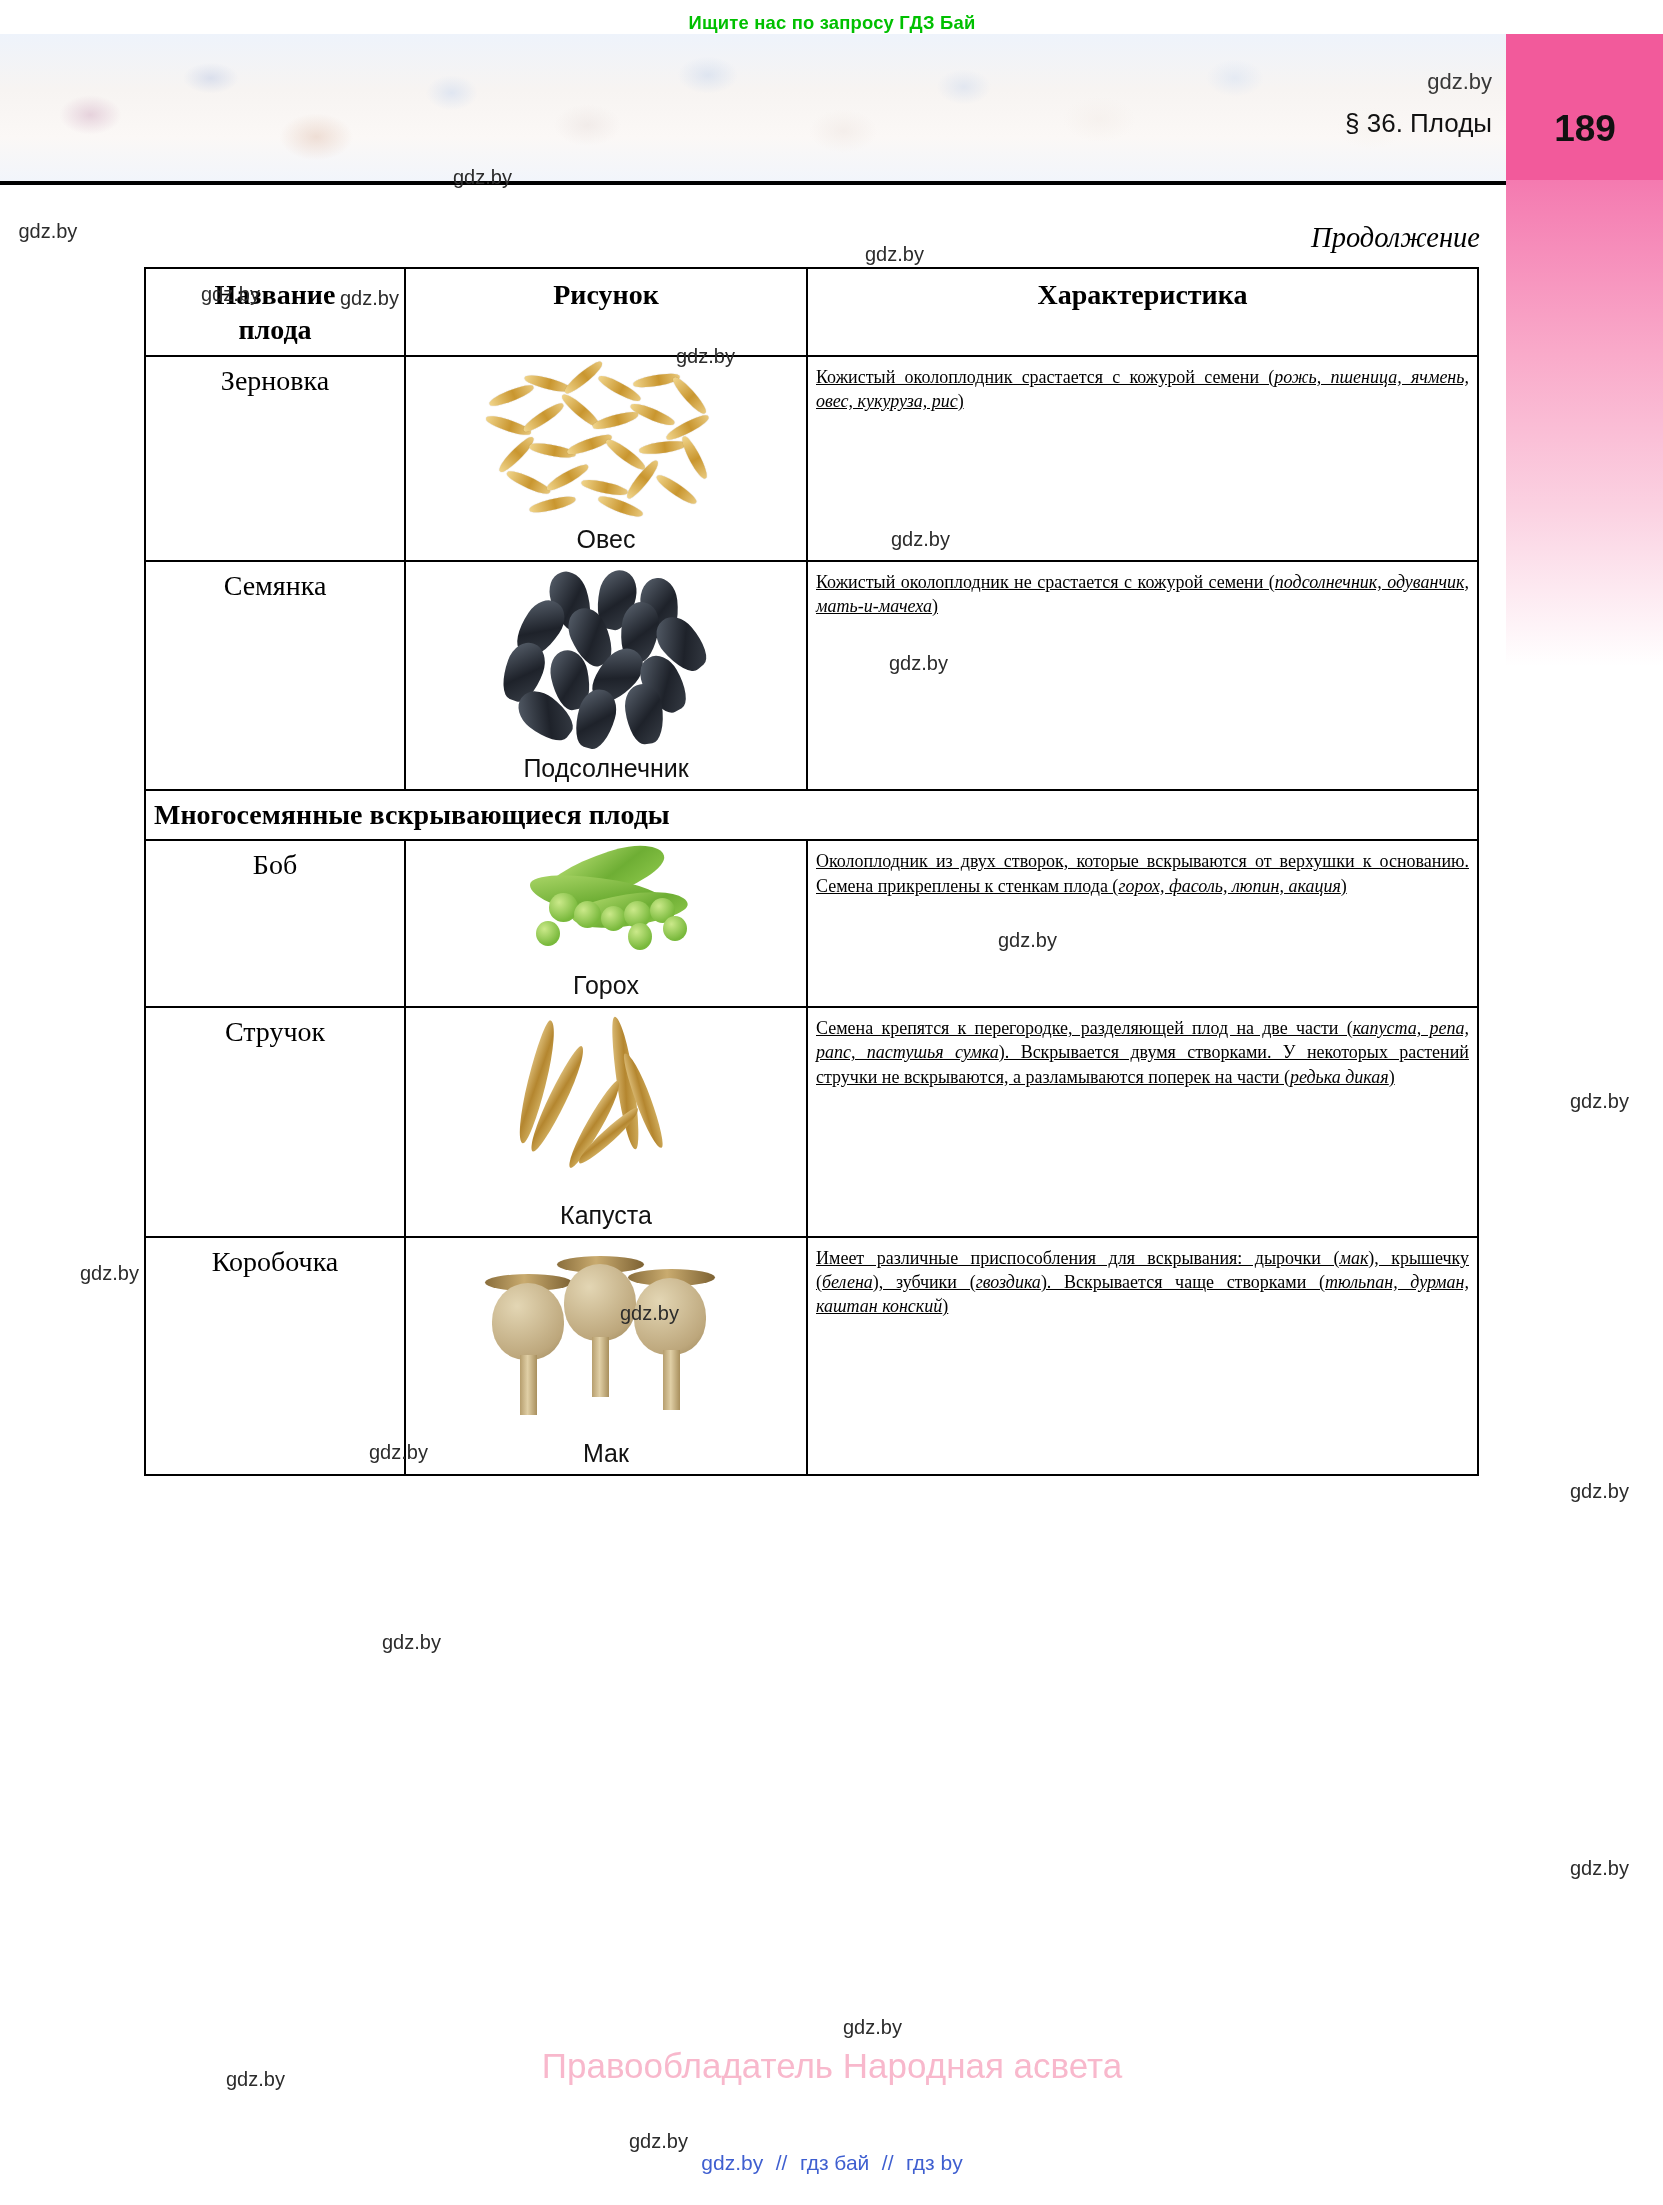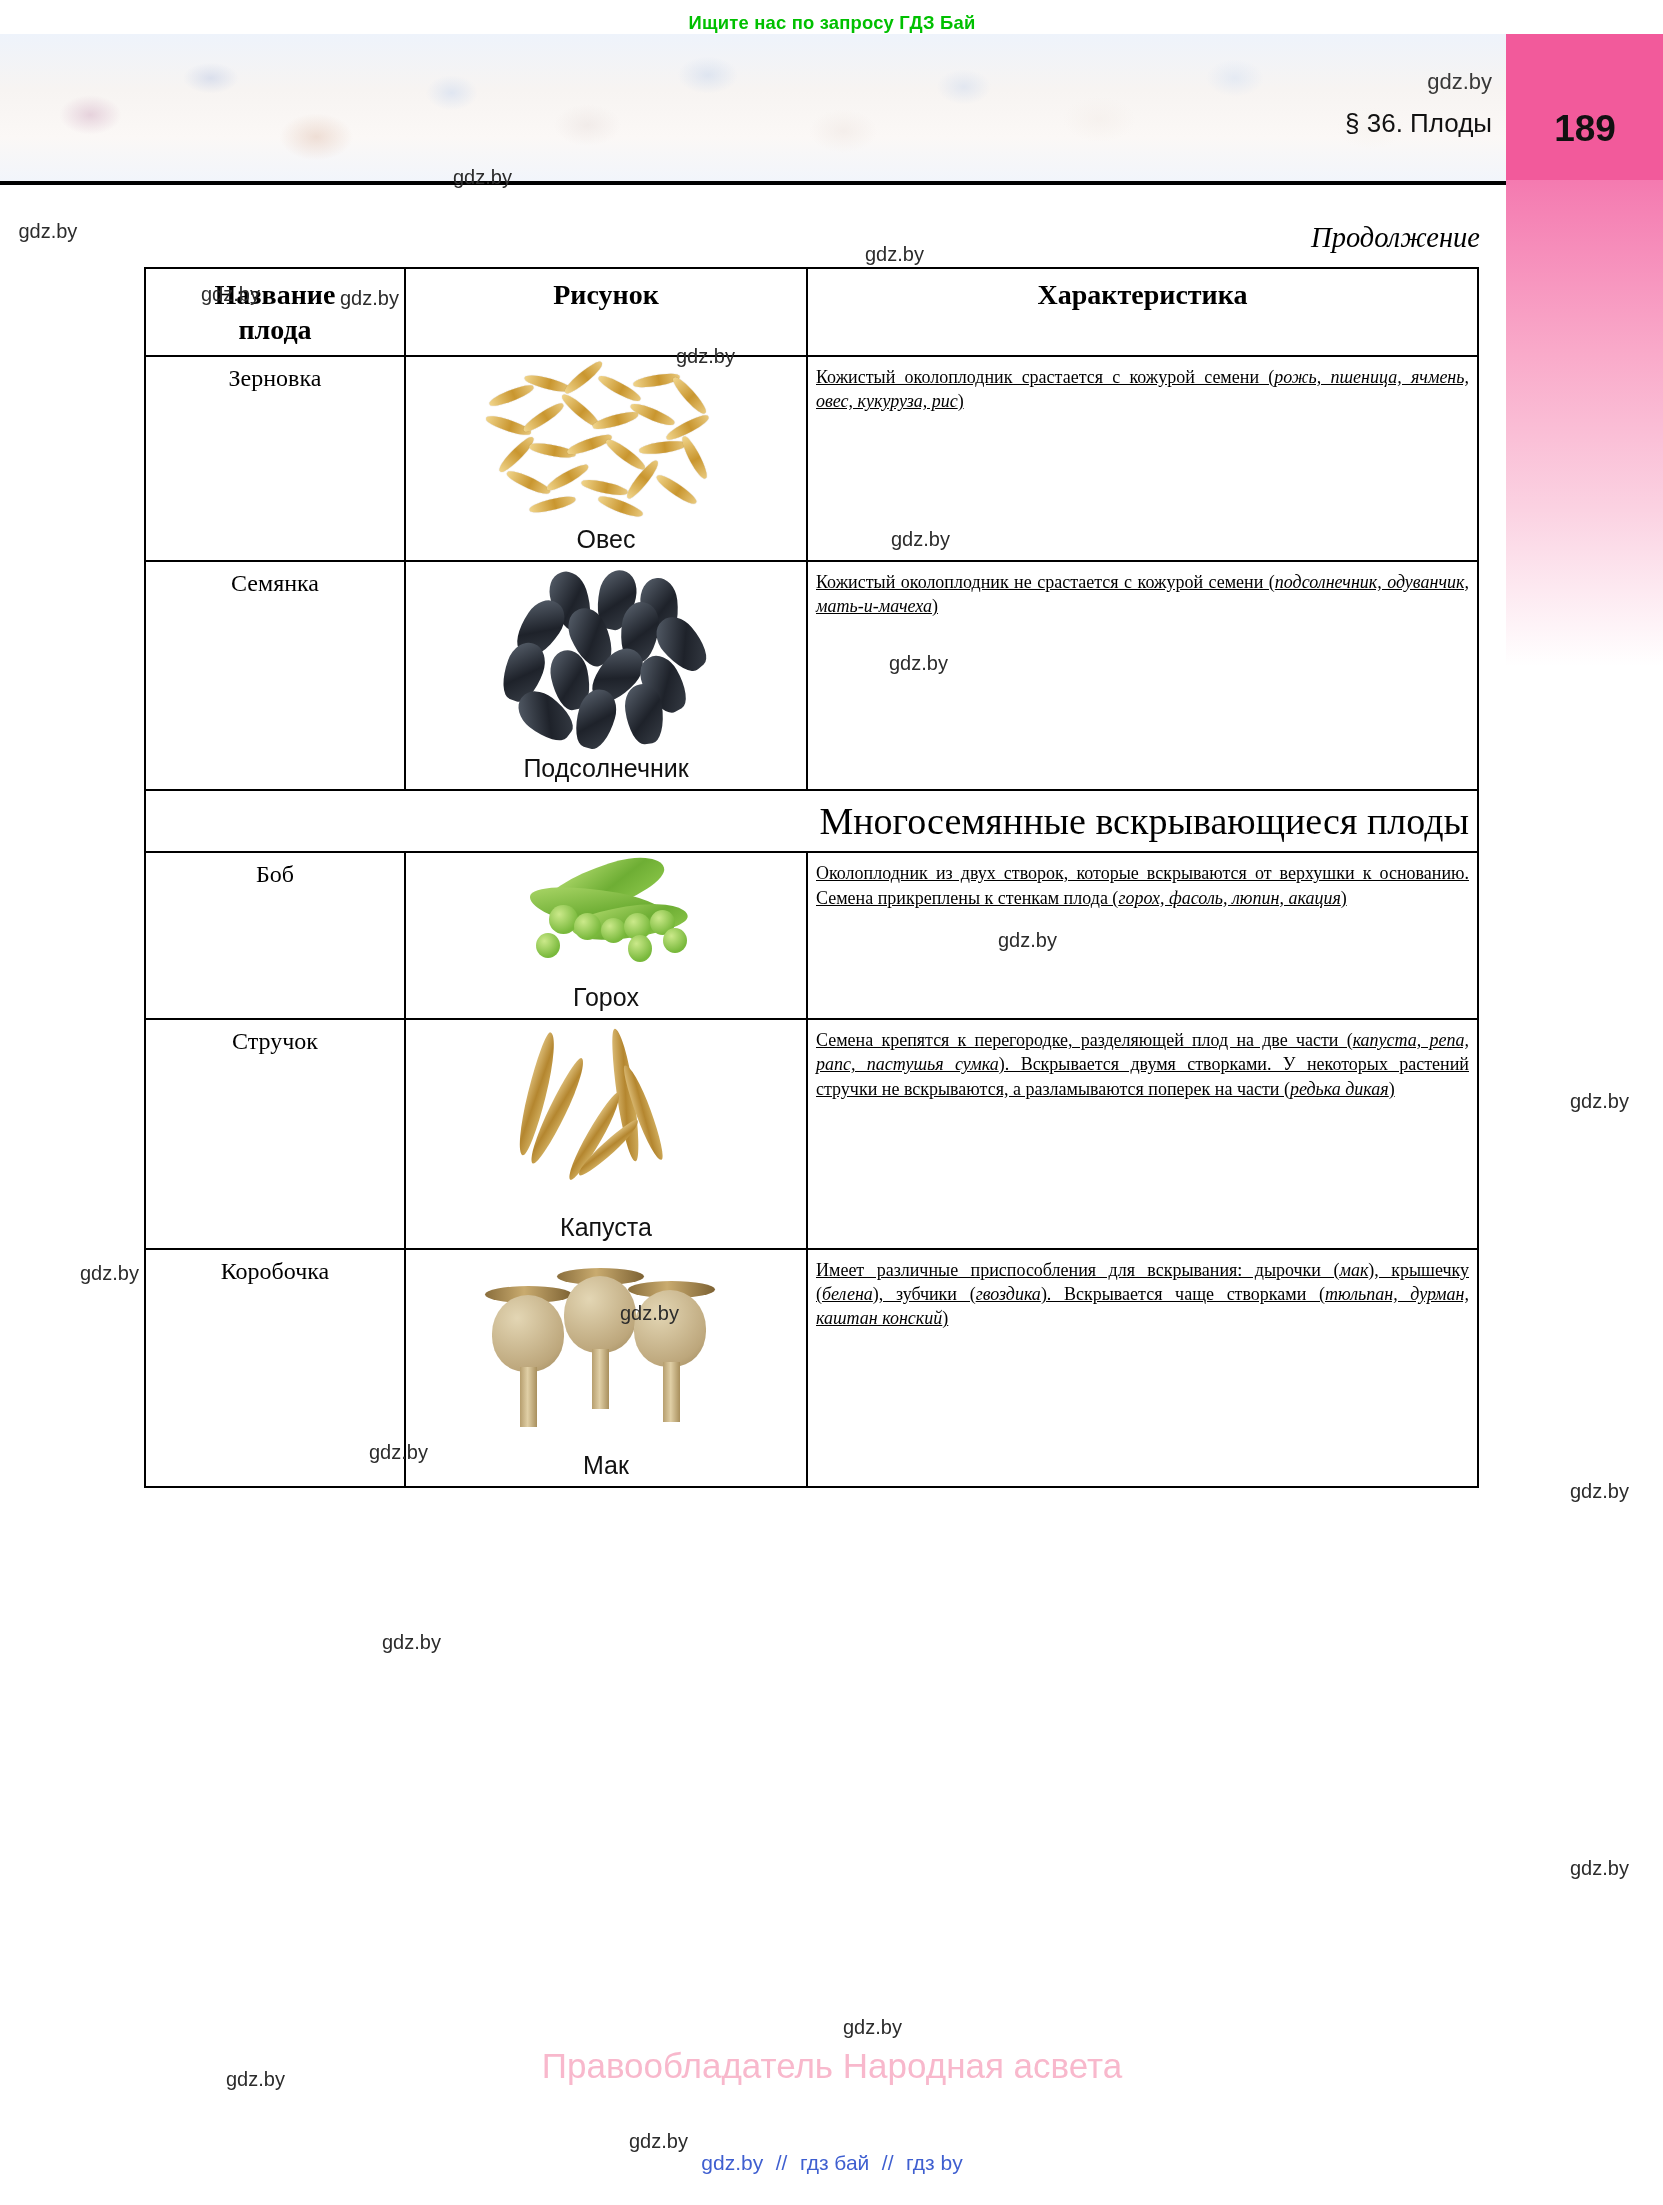--- a/index.html
+++ b/index.html
@@ -100,21 +100,21 @@
     font-weight:700;
     font-size:28px;
     padding:15px 5px 18.4px 5px;
     vertical-align:middle;
     line-height:1.25;
   }
 
   td.name-cell{
     vertical-align:middle;
     text-align:center;
-    font-size:24px;
+    font-size:28px;
     padding:8.4px 6.7px;
   }
 
   td.pic-cell{
     vertical-align:bottom;
     text-align:center;
     padding:11.7px 6.7px 10px 6.7px;
     position:relative;
     border-radius:7px;
   }
@@ -139,23 +139,24 @@
     font-size:18px;
     line-height:1.35;
     text-align:justify;
     text-justify:inter-word;
     hyphens:auto;
     text-decoration:underline;
   }
   td.char-cell i{ font-style:italic; }
 
   td.group-cell{
-    text-align:right;
-    font-size:38px;
+    text-align:left;
+    font-size:28px;
     padding:11.7px 5px 13.4px 5px;
+    font-weight:bold;
   }
 
   
   .art{ position:relative; }
 
   
   .art-oat{ width:252px; height:155px; }
   .art-oat span{
     position:absolute;
     width:47px; height:11px;

